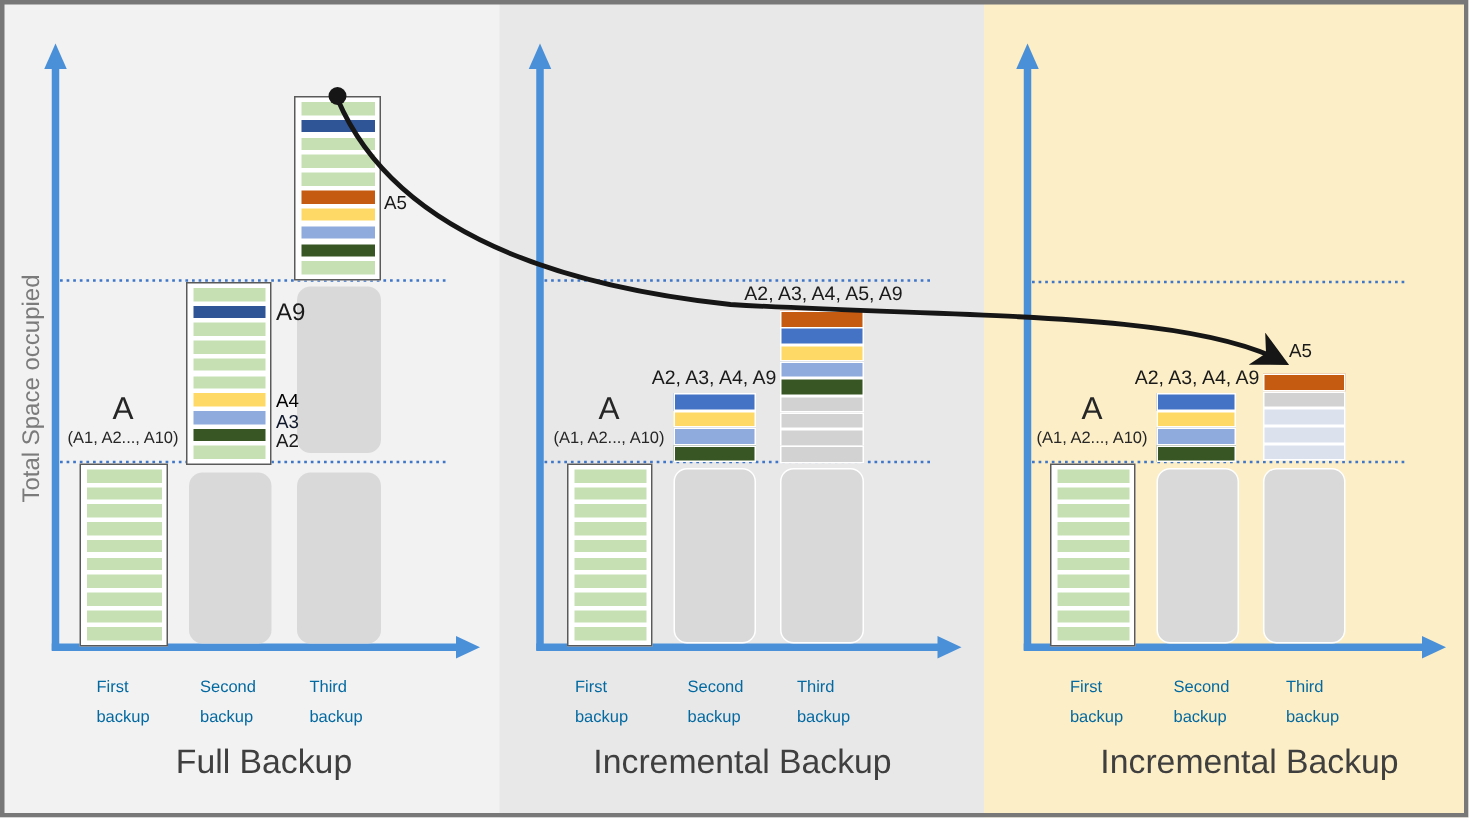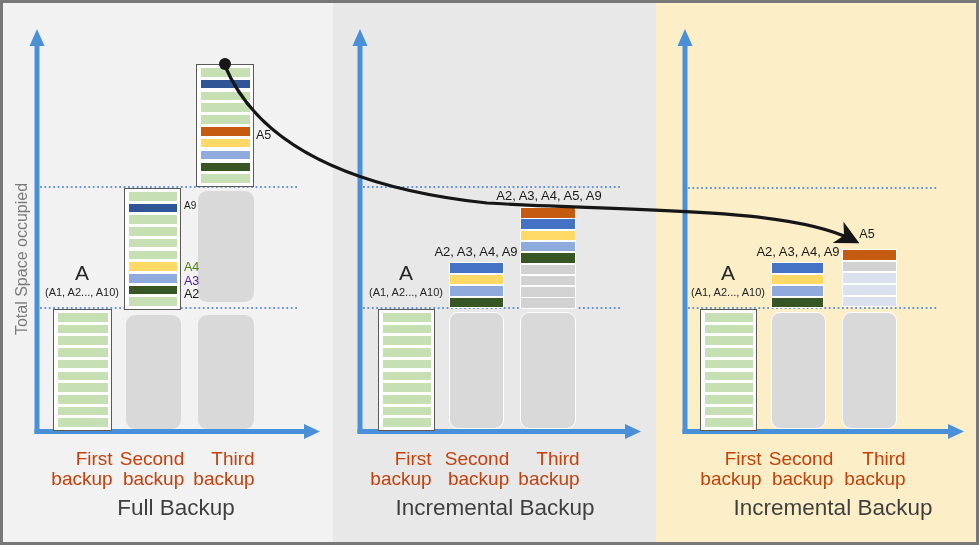--- a/index.html
+++ b/index.html
@@ -7,22 +7,22 @@
          font-family:"Liberation Sans",sans-serif;background:#F2F2F2}
   .panel{position:absolute;top:0;height:100%;z-index:0}
   svg.layer{position:absolute;left:0;top:0;z-index:1;pointer-events:none}
   #svg-front{z-index:5}
   .ph{position:absolute;border-radius:9px;background:#D9D9D9;z-index:2;box-sizing:border-box}
   .bar{position:absolute;background:#FFFFFF;border:1.5px solid #5A5A5A;box-sizing:border-box;
        display:flex;flex-direction:column;justify-content:space-between;padding:3px 3.5px;z-index:3}
   .bar .stripe{height:8.6px;flex:0 0 auto}
   .fstripe{position:absolute;box-sizing:border-box;border:1.8px solid #FFFFFF;z-index:3}
   .lbl{position:absolute;z-index:4;color:#1A1A1A;white-space:nowrap;line-height:1.05}
-  .col-label{position:absolute;z-index:4;color:#c2410c;font-size:19px;line-height:19.5px;
-             text-align:right;transform:translateX(-50%);white-space:nowrap}
+  .col-label{position:absolute;z-index:4;color:#0369a1;font-size:11px;line-height:19.5px;
+             text-align:left;transform:translateX(-50%);white-space:nowrap}
   .panel-title{position:absolute;top:495px;z-index:4;color:#3F3F3F;font-size:22.5px;
                transform:translateX(-50%);white-space:nowrap}
   #title-full{left:176px}#title-diff{left:495px}#title-incr{left:833px}
   .y-axis-label{position:absolute;left:-62px;top:250px;width:168px;text-align:center;
                 transform:rotate(-90deg);font-size:16px;color:#7B7B7B;z-index:4;white-space:nowrap}
   .border-overlay{position:absolute;left:0;top:0;right:0;bottom:0;border:3px solid #787878;
                   z-index:6;pointer-events:none}
 </style>
 </head>
 <body>
@@ -102,23 +102,23 @@
         <div class="stripe" style="background: rgb(198, 224, 180);"></div>
         <div class="stripe" style="background: rgb(198, 224, 180);"></div>
         <div class="stripe" style="background: rgb(197, 90, 17);"></div>
         <div class="stripe" style="background: rgb(255, 217, 102);"></div>
         <div class="stripe" style="background: rgb(143, 170, 220);"></div>
         <div class="stripe" style="background: rgb(55, 86, 35);"></div>
         <div class="stripe" style="background: rgb(198, 224, 180);"></div>
       </div>
       <div class="lbl" style="top: 262px; font-size: 21px; color: rgb(38, 38, 38); left: 82px; transform: translateX(-50%);">A</div>
       <div class="lbl" style="top: 287px; font-size: 11px; color: rgb(38, 38, 38); left: 82px; transform: translateX(-50%);">(A1, A2..., A10)</div>
-      <div class="lbl" style="top: 201px; font-size: 10px; color: rgb(26, 26, 26); left: 184px;">A9</div>
-      <div class="lbl" style="top: 261px; font-size: 12.5px; color: #4d7c0f; left: 184px;">A4</div>
-      <div class="lbl" style="top: 274.5px; font-size: 12.5px; color: #4c1d95; left: 184px;">A3</div>
+      <div class="lbl" style="top: 201px; font-size: 16px; color: rgb(26, 26, 26); left: 184px;">A9</div>
+      <div class="lbl" style="top: 261px; font-size: 12.5px; color: #000000; left: 184px;">A4</div>
+      <div class="lbl" style="top: 274.5px; font-size: 12.5px; color: #0f172a; left: 184px;">A3</div>
       <div class="lbl" style="top: 287.5px; font-size: 12.5px; color: rgb(26, 26, 26); left: 184px;">A2</div>
       <div class="lbl" style="top: 128.5px; font-size: 12.5px; color: rgb(26, 26, 26); left: 256px;">A5</div>
       <div class="col-label" style="left: 82px; top: 449px;">
         <div>First</div>
         <div>backup</div>
       </div>
       <div class="col-label" style="left: 152px; top: 449px;">
         <div>Second</div>
         <div>backup</div>
       </div>

